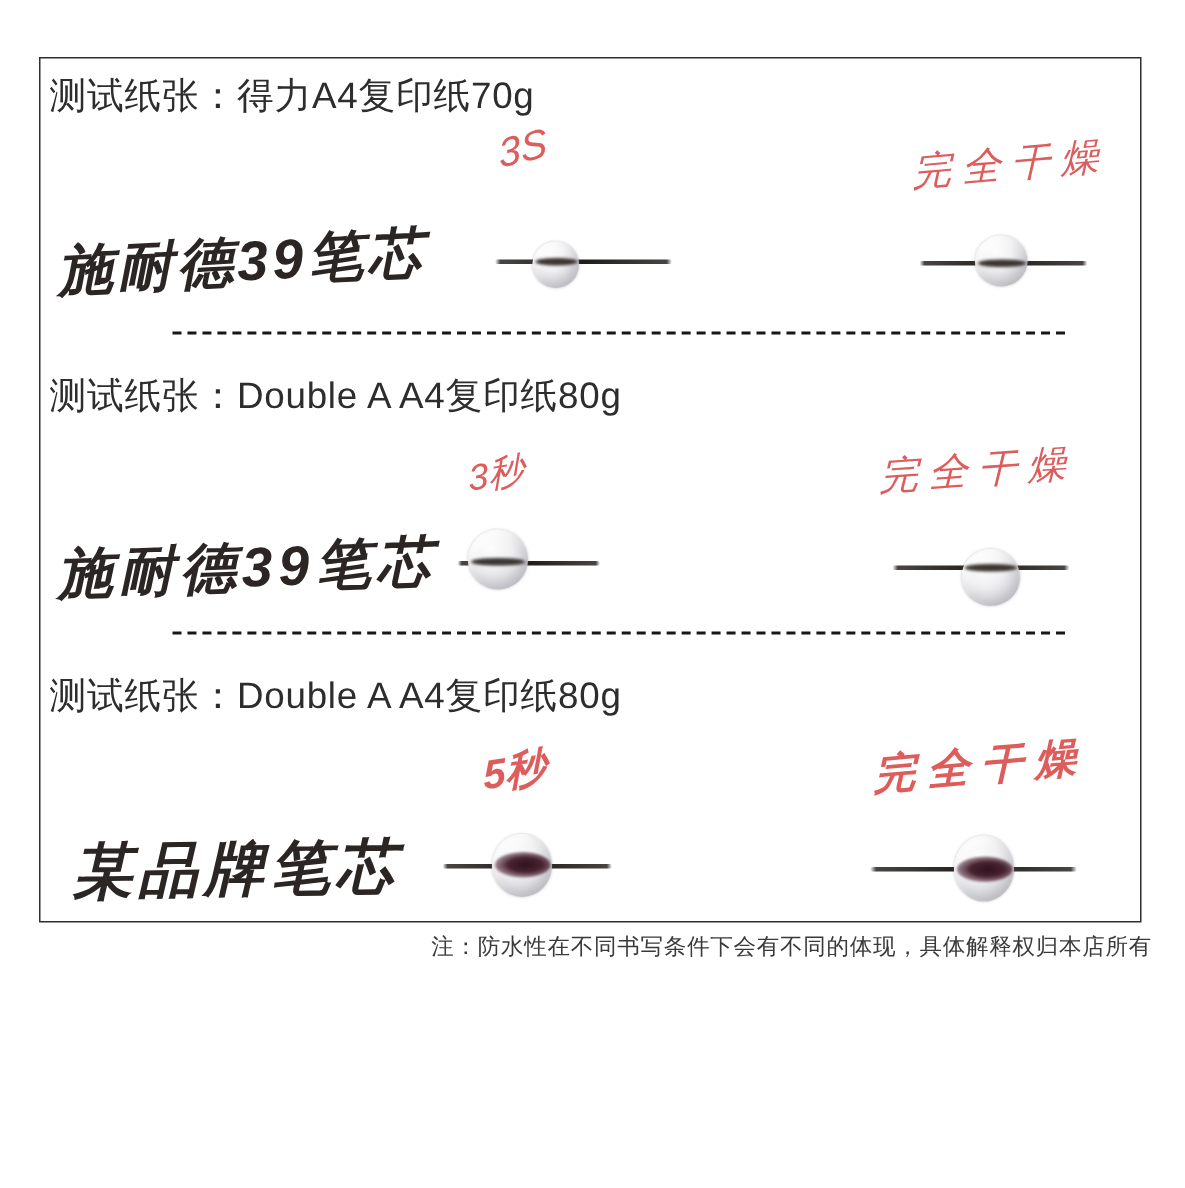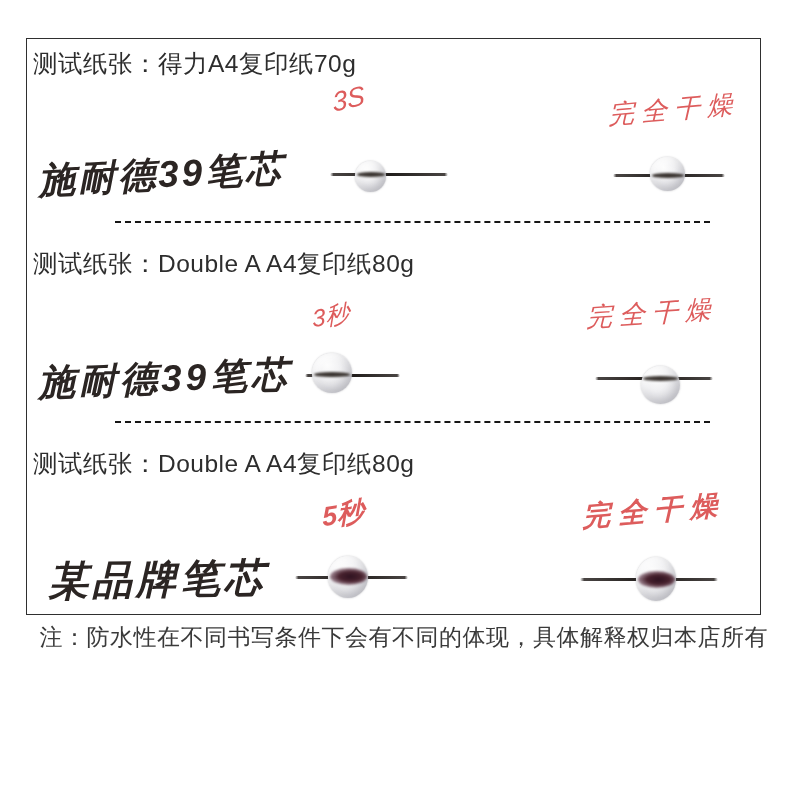--- a/index.html
+++ b/index.html
@@ -68,21 +68,21 @@
   .g2b-line{left:595px;top:377px;width:118px;}
   .g2b-drop{left:641px;top:366px;width:39px;height:38px;}
   .g2b-ink {left:643px;top:376px;width:35px;}
   .g3a-line{left:295px;top:576px;width:113px;}
   .g3a-drop{left:328px;top:556px;width:40px;height:42px;}
   .g3a-blot{left:330px;top:568px;width:37px;height:17px;}
   .g3b-line{left:580px;top:578px;width:138px;}
   .g3b-drop{left:636px;top:557px;width:40px;height:44px;}
   .g3b-blot{left:638px;top:571px;width:37px;height:17px;}
   .note{
-    position:absolute;right:22px;top:622px;font-size:23px;color:#3a3a3a;
+    position:absolute;right:22px;top:622px;font-size:15px;color:#3a3a3a;
     letter-spacing:0.5px;white-space:nowrap;
   }
 </style>
 </head>
 <body>
 
 <div class="canvas">
   <div class="frame"></div>
 
   <div class="hdr h1">测试纸张：得力A4复印纸70g</div>

